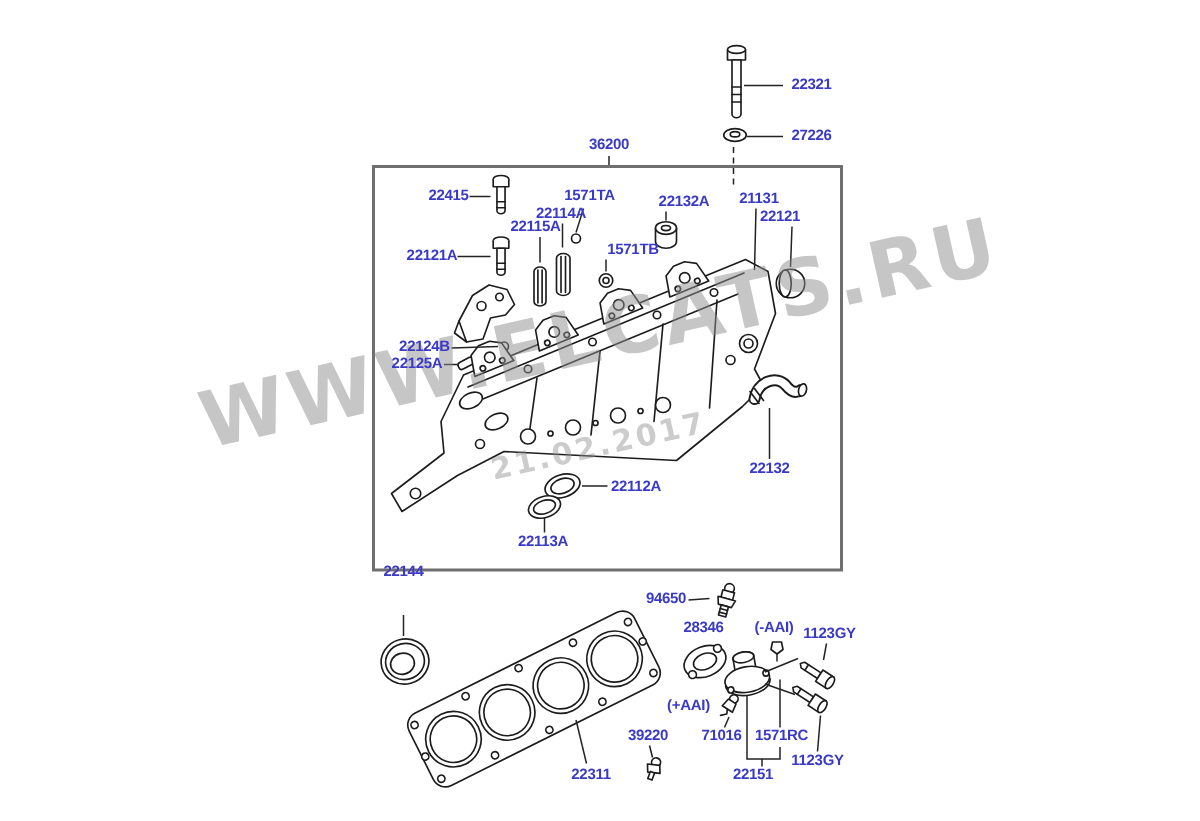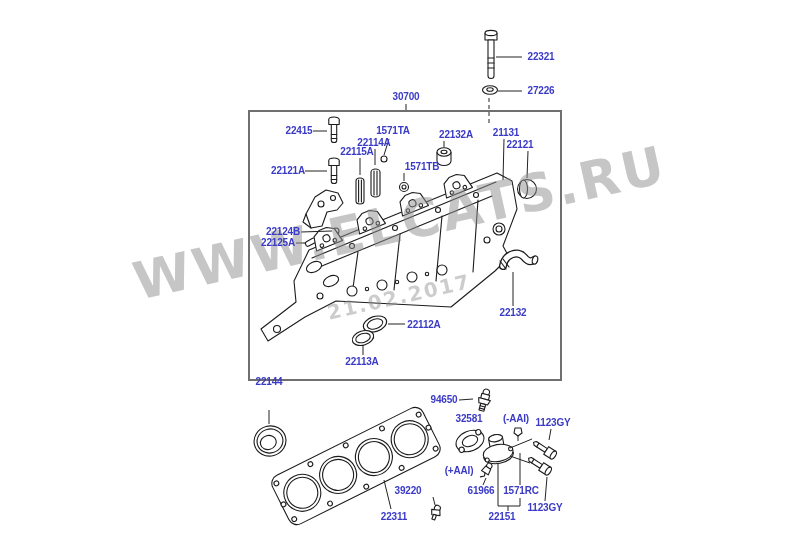--- a/index.html
+++ b/index.html
@@ -293,42 +293,42 @@
       <line class="ln" x1="510" y1="456" x2="530" y2="463"></line>
       <line class="ln" x1="518" y1="436" x2="518" y2="441"></line>
     </g>
   </svg>
 
   <div class="frame"></div>
 
   <div class="wm-site">WWW.ELCATS.RU</div>
   <div class="wm-date">21.02.2017</div>
 
-  <div class="lbl" style="left:406px;top:97px">30700</div>
+  <div class="lbl" style="left:406px;top:97px">36200</div>
   <div class="lbl" style="left:541px;top:57px">22321</div>
   <div class="lbl" style="left:541px;top:91px">27226</div>
   <div class="lbl" style="left:299px;top:131px">22415</div>
   <div class="lbl" style="left:393px;top:131px">1571TA</div>
   <div class="lbl" style="left:456px;top:135px">22132A</div>
   <div class="lbl" style="left:506px;top:133px">21131</div>
   <div class="lbl" style="left:520px;top:145px">22121</div>
   <div class="lbl" style="left:374px;top:143px">22114A</div>
   <div class="lbl" style="left:357px;top:152px">22115A</div>
   <div class="lbl" style="left:288px;top:171px">22121A</div>
   <div class="lbl" style="left:422px;top:167px">1571TB</div>
   <div class="lbl" style="left:283px;top:232px">22124B</div>
   <div class="lbl" style="left:278px;top:243px">22125A</div>
   <div class="lbl" style="left:424px;top:325px">22112A</div>
   <div class="lbl" style="left:362px;top:362px">22113A</div>
   <div class="lbl" style="left:513px;top:313px">22132</div>
   <div class="lbl" style="left:269px;top:382px">22144</div>
   <div class="lbl" style="left:394px;top:517px">22311</div>
   <div class="lbl" style="left:444px;top:400px">94650</div>
-  <div class="lbl" style="left:469px;top:419px">32581</div>
+  <div class="lbl" style="left:469px;top:419px">28346</div>
   <div class="lbl" style="left:516px;top:419px">(-AAI)</div>
   <div class="lbl" style="left:553px;top:423px">1123GY</div>
   <div class="lbl" style="left:459px;top:471px">(+AAI)</div>
-  <div class="lbl" style="left:408px;top:491px">39220</div>
-  <div class="lbl" style="left:481px;top:491px">61966</div>
+  <div class="lbl" style="left:432px;top:491px">39220</div>
+  <div class="lbl" style="left:481px;top:491px">71016</div>
   <div class="lbl" style="left:521px;top:491px">1571RC</div>
   <div class="lbl" style="left:545px;top:508px">1123GY</div>
   <div class="lbl" style="left:502px;top:517px">22151</div>
 </div>
 
 </body></html>

